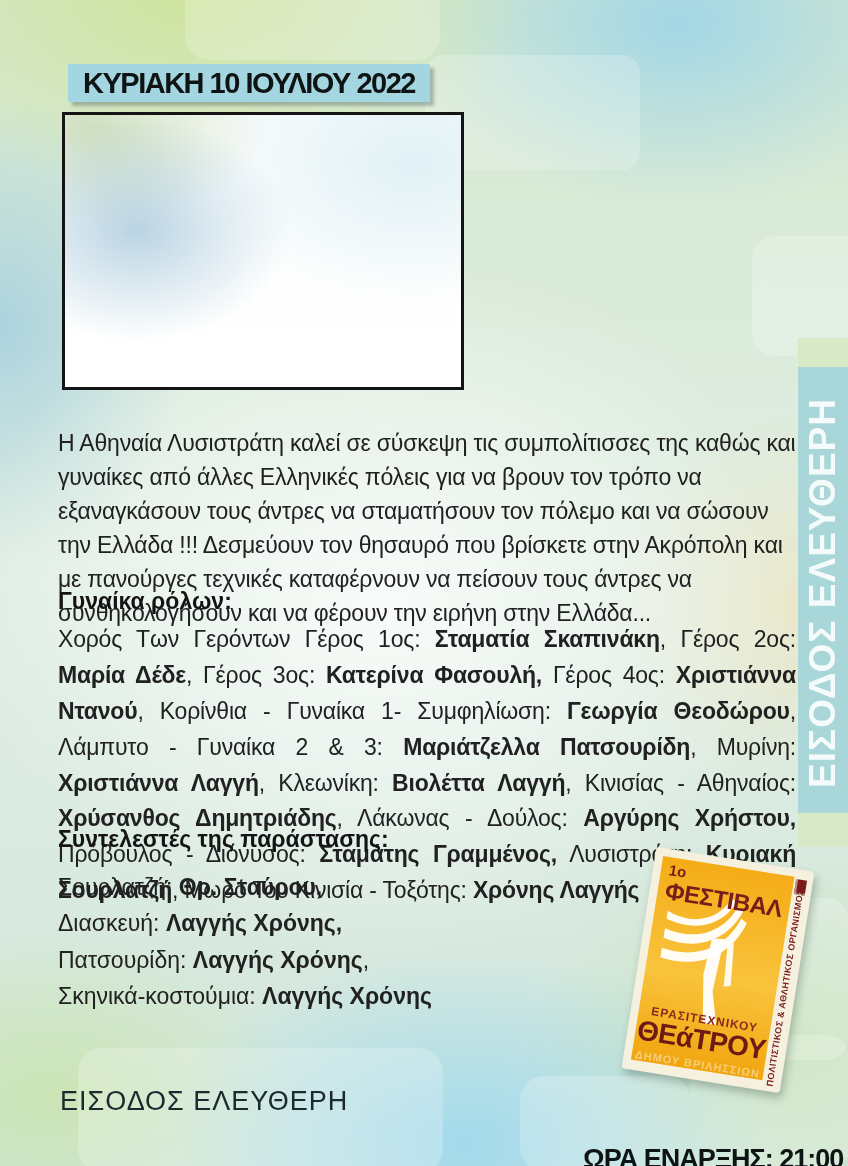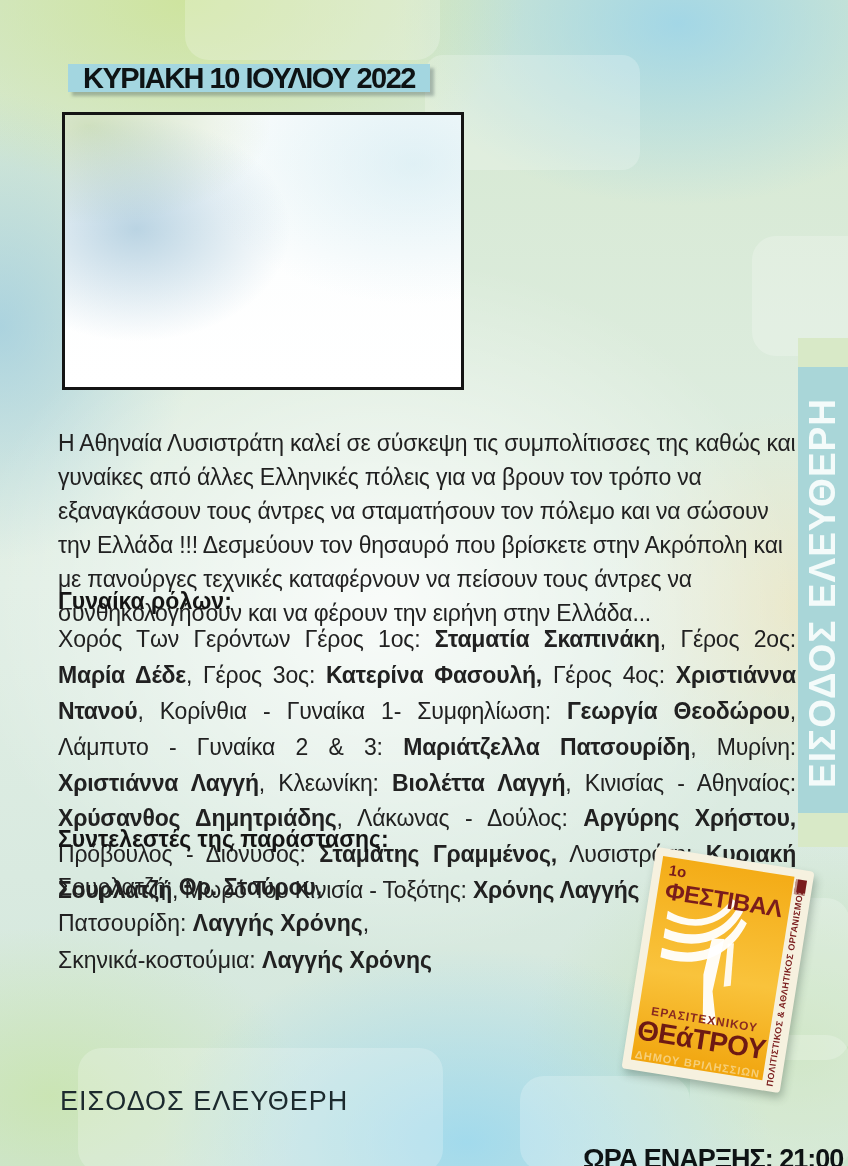--- a/index.html
+++ b/index.html
@@ -14,21 +14,21 @@
       radial-gradient(300px 360px at 0% 28%, rgba(140,195,225,0.60), transparent 65%),
       radial-gradient(470px 300px at 55% 98%, rgba(150,215,240,0.80), transparent 65%),
       radial-gradient(390px 260px at 6% 94%, rgba(200,228,170,0.80), transparent 65%),
       radial-gradient(300px 300px at 94% 52%, rgba(236,231,198,0.85), transparent 65%),
       radial-gradient(420px 320px at 94% 90%, rgba(190,222,170,0.70), transparent 65%),
       linear-gradient(180deg,#d5e8d0,#e0eee4 50%,#d2e6dc);
   }
   .tile{position:absolute;background:rgba(255,255,255,0.22);border-radius:24px;pointer-events:none;}
 
   .banner{
-    position:absolute;left:68px;top:64px;height:28px;padding:0 15px;
+    position:absolute;left:68px;top:64px;height:38px;padding:0 15px;
     background:#a3d6e0;display:flex;align-items:center;
     box-shadow:4px 4px 3px rgba(60,80,85,0.35);
   }
   .banner span{font-size:29px;font-weight:700;letter-spacing:-1.5px;color:#0e1314;white-space:nowrap;}
 
   .photo{
     position:absolute;left:62px;top:112px;width:402px;height:278px;
     border:3px solid #141414;background:#fff;box-sizing:border-box;
   }
   .photo-inner{
@@ -127,20 +127,21 @@
   <div class="synopsis">Η Αθηναία Λυσιστράτη καλεί σε σύσκεψη τις συμπολίτισσες της καθώς και γυναίκες από άλλες Ελληνικές πόλεις για να βρουν τον τρόπο να εξαναγκάσουν τους άντρες να σταματήσουν τον πόλεμο και να σώσουν την Ελλάδα !!! Δεσμεύουν τον θησαυρό που βρίσκετε στην Ακρόπολη και με πανούργες τεχνικές καταφέρνουν να πείσουν τους άντρες να συνθηκολογήσουν και να φέρουν την ειρήνη στην Ελλάδα...</div>
 
   <div class="cast-block">
     <div class="cast-heading">Γυναίκα ρόλων:</div>
     <div class="cast-list"><span>Χορός Των Γερόντων Γέρος 1ος: </span><span class="seg-b">Σταματία Σκαπινάκη</span><span>, Γέρος 2ος:  </span><span class="seg-b">Μαρία Δέδε</span><span>, Γέρος 3ος: </span><span class="seg-b">Κατερίνα Φασουλή,</span><span> Γέρος 4ος: </span><span class="seg-b">Χριστιάννα Ντανού</span><span>, Κορίνθια - Γυναίκα 1- Συμφηλίωση: </span><span class="seg-b">Γεωργία Θεοδώρου</span><span>, Λάμπυτο - Γυναίκα 2 &amp; 3: </span><span class="seg-b">Μαριάτζελλα Πατσουρίδη</span><span>, Μυρίνη: </span><span class="seg-b">Χριστιάννα Λαγγή</span><span>, Κλεωνίκη: </span><span class="seg-b">Βιολέττα Λαγγή</span><span>, Κινισίας - Αθηναίος: </span><span class="seg-b">Χρύσανθος Δημητριάδης</span><span>, Λάκωνας - Δούλος: </span><span class="seg-b">Αργύρης Χρήστου,</span><span> Πρόβουλος - Διόνυσος: </span><span class="seg-b">Σταμάτης Γραμμένος,</span><span> Λυσιστράτη: </span><span class="seg-b">Κυριακή Σουρλατζή</span><span>, Μωρό Του Κινισία - Τοξότης: </span><span class="seg-b">Χρόνης Λαγγής</span></div>
   </div>
 
   <div class="credits-block">
     <div class="credits-heading">Συντελεστές της παράστασης:</div>
     <div class="credit-line"><span>Σουρλατζή: </span><span class="seg-b">Θρ. Σταύρου,</span></div>
+    <div class="credit-line"><span>Διασκευή: </span><span class="seg-b">Λαγγής Χρόνης,</span></div>
     <div class="credit-line"><span>Πατσουρίδη: </span><span class="seg-b">Λαγγής Χρόνης</span><span>,</span></div>
     <div class="credit-line"><span>Σκηνικά-κοστούμια: </span><span class="seg-b">Λαγγής Χρόνης</span></div>
   </div>
 
   <div class="vstrip">
     <div class="cap-top"></div>
     <div class="band"></div>
     <div class="cap-bottom"></div>
     <div class="vtext">ΕΙΣΟΔΟΣ ΕΛΕΥΘΕΡΗ</div>
   </div>

